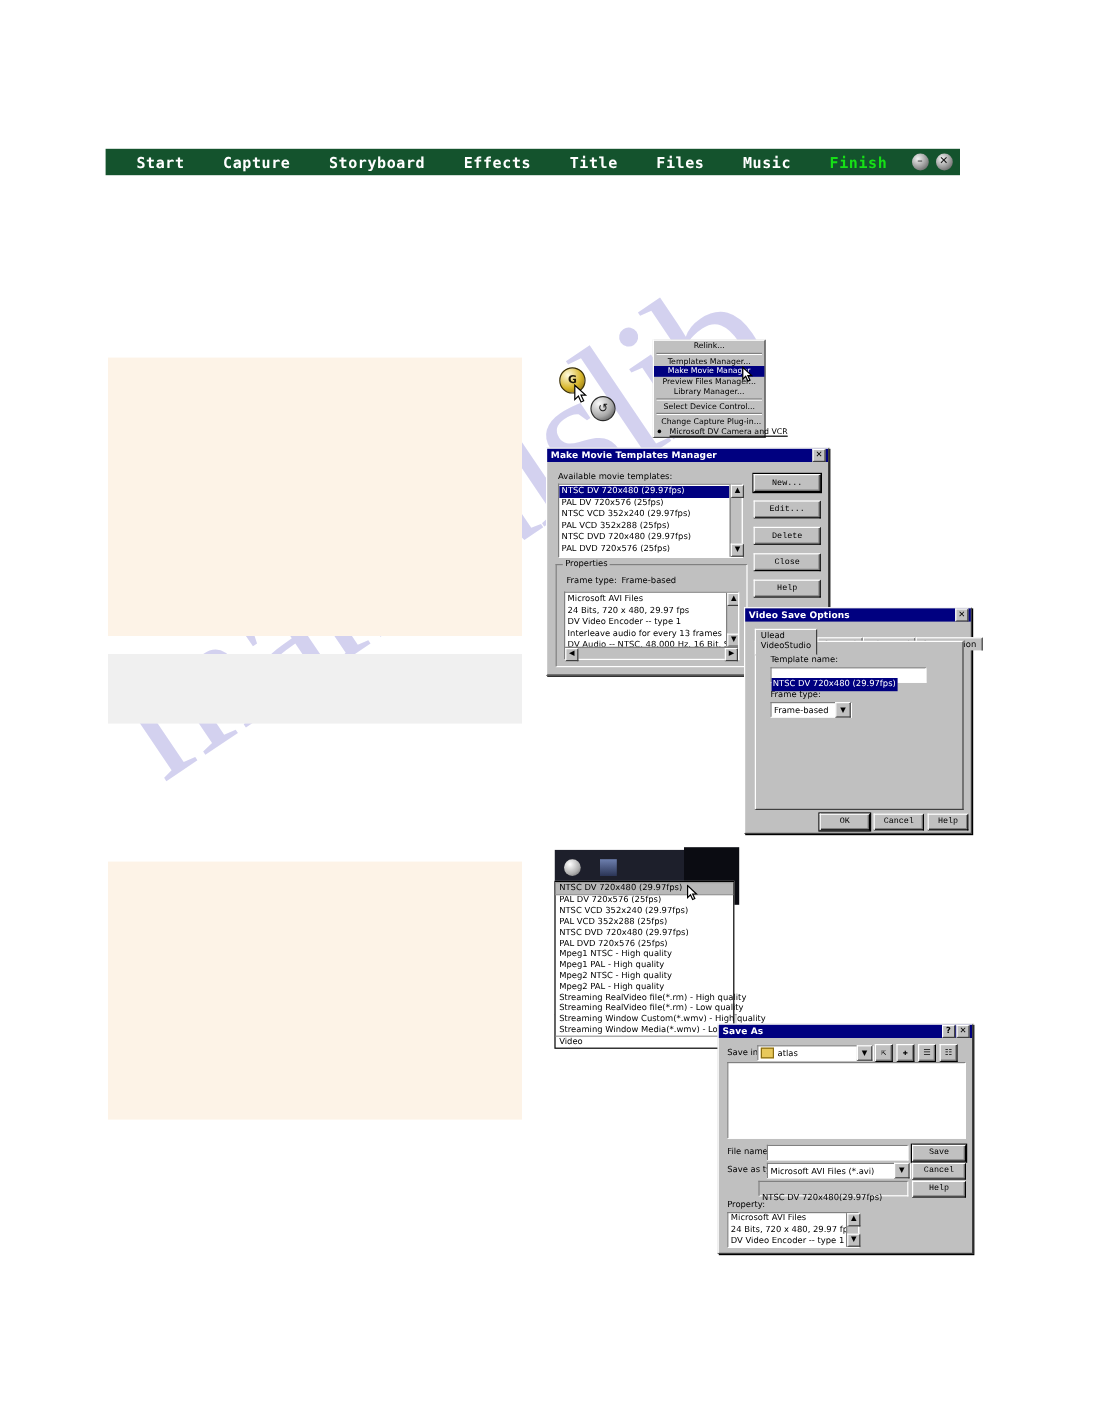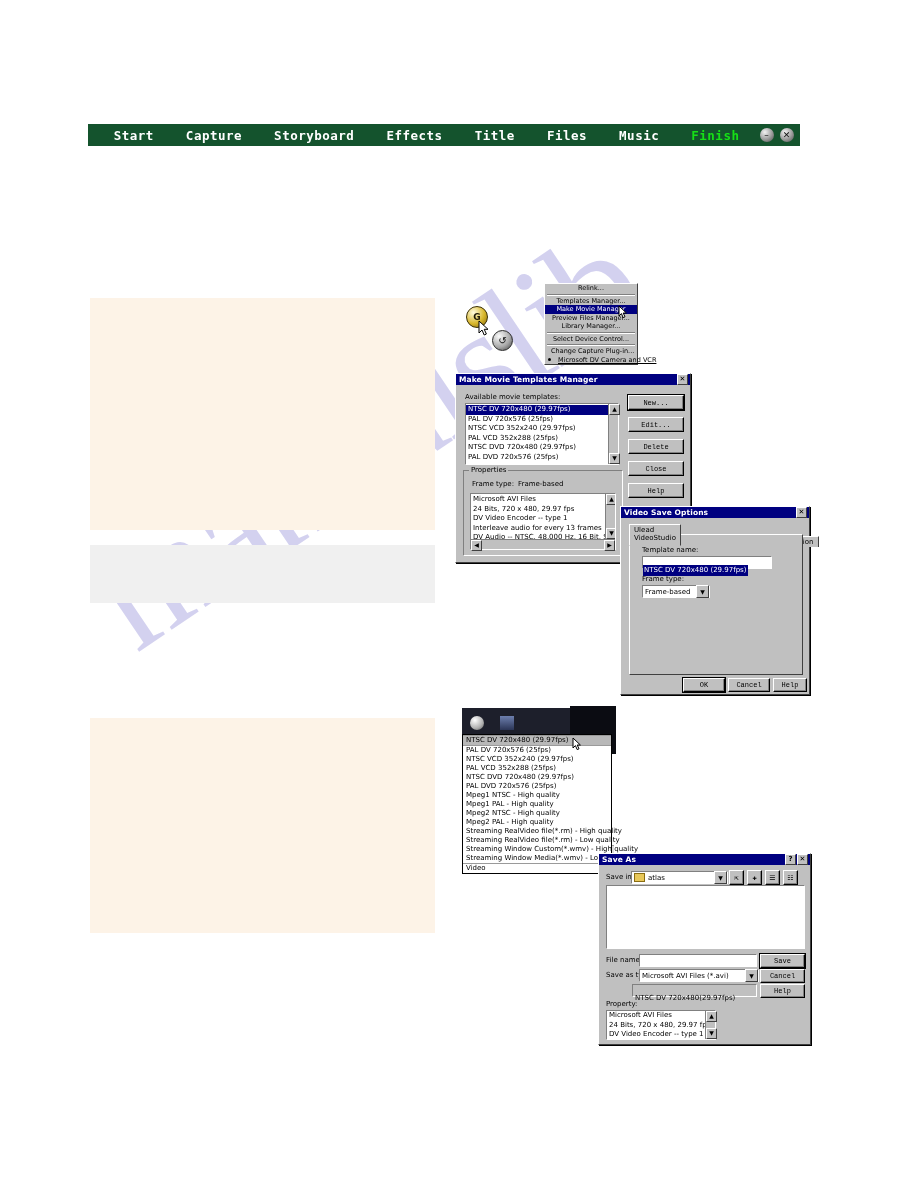--- a/index.html
+++ b/index.html
@@ -285,21 +285,21 @@
 </div>
 
 <div class="dlg" style="left:620px;top:506px;width:188px;height:187px;">
   <div class="tbar">
     <span>Video Save Options</span>
     <span class="tbar-btns">
       <span class="tbtn">✕</span>
     </span>
   </div>
 
-  <div style="position:absolute;left:8px;top:17px;display:flex;align-items:flex-end;">
+  <div style="position:absolute;left:8px;top:17px;display:flex;align-items:center;">
     <div class="tab on">Ulead VideoStudio</div>
     <div class="tab">General</div>
     <div class="tab">Advanced</div>
     <div class="tab">Compression</div>
   </div>
 
   <div style="position:absolute;left:8px;top:27px;width:172px;height:139px;background:#c0c0c0;
               border-top:1px solid #fff;border-left:1px solid #fff;
               border-right:1px solid #404040;border-bottom:1px solid #404040;">
     <div class="lbl" style="position:absolute;left:12px;top:11px;">Template name:</div>

